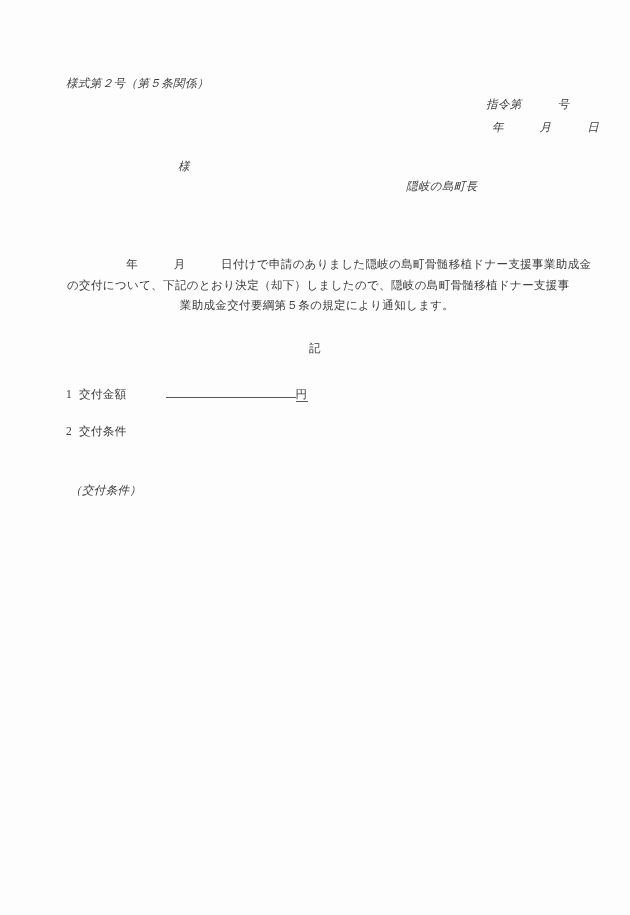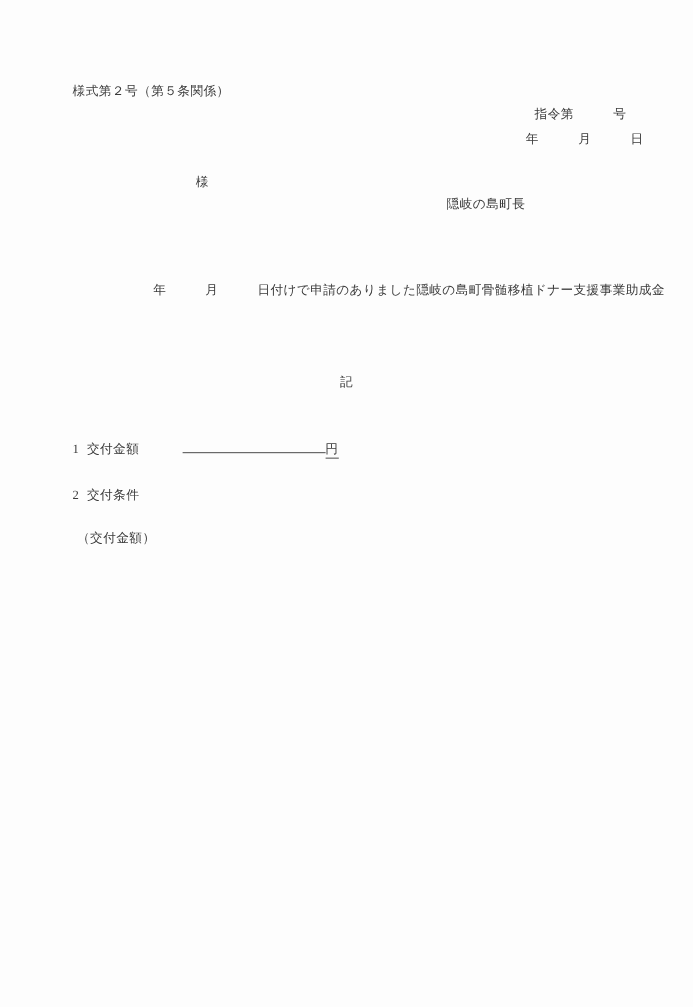--- a/index.html
+++ b/index.html
@@ -20,36 +20,37 @@
     line-height: 1.0;
     overflow: hidden;
     box-sizing: border-box;
   }
 
   
   .ln {
     position: absolute;
     white-space: pre;
     letter-spacing: 0.4px;
+    font-style: italic;
   }
 
   
   .form-no       { left: 66px;  top: 78px;  font-size: 11.5px; }
   .order-no      { left: 486px; top: 99px;  font-size: 11.5px; text-align: right; }
-  .date-line     { left: 478px; top: 122px; font-size: 11.5px; }
+  .date-line     { left: 492px; top: 122px; font-size: 11.5px; }
 
   .addressee     { left: 178px; top: 161px; font-size: 11.5px; }
   .issuer        { left: 386px; top: 181px; font-size: 11.5px; margin-left: 20px; }
 
   .doc-title     { left: 137px; top: 220px; font-size: 11.5px; letter-spacing: 0.5px; }
 
   
   .body-block {
     position: absolute;
-    left: 80px;
+    left: 67px;
     top: 259px;
     width: 500px;
     text-align: center;
   }
   .body-line {
     white-space: pre;
     letter-spacing: 0.35px;
     font-size: 11.5px;
     margin: 0 0 9px 0;
   }
@@ -71,21 +72,21 @@
     font-size: 11.5px;
     white-space: pre;
     letter-spacing: 0.4px;
     display: flex;
     align-items: baseline;
   }
   .item-1 { left: 66px; top: 384px; }
   .item-2 { left: 66px; top: 426px; }
 
   .item-num   { display: inline-block; width: 13px; }
-  .item-label { display: inline-block; margin-top: 20px; }
+  .item-label { display: inline-block; }
 
   .amount-field {
     display: inline-flex;
     align-items: baseline;
     margin-left: 39px;
   }
   .amount-blank {
     display: inline-block;
     width: 130px;
     border-bottom: 1px solid #5a5a5a;
@@ -112,33 +113,35 @@
 
   <div class="ln date-line">年　　　月　　　日</div>
 
   <div class="ln addressee">様</div>
 
   <div class="ln issuer">隠岐の島町長</div>
 
 
   <div class="body-block">
     <div class="body-line">　　　　　年　　　月　　　日付けで申請のありました隠岐の島町骨髄移植ドナー支援事業助成金</div>
+    <div class="body-line">の交付について、下記のとおり決定（却下）しましたので、隠岐の島町骨髄移植ドナー支援事</div>
+    <div class="body-line">業助成金交付要綱第５条の規定により通知します。</div>
   </div>
 
   <div class="ki-marker">記</div>
 
   <div class="item item-1">
     <span class="item-num">1</span>
     <span class="item-label">交付金額</span>
     <span class="amount-field">
       <span class="amount-blank"></span>
       <span class="amount-unit">円</span>
     </span>
   </div>
 
   <div class="item item-2">
     <span class="item-num">2</span>
     <span class="item-label">交付条件</span>
   </div>
 
-  <div class="ln reject-reason">（交付金額）</div>
+  <div class="ln reject-reason">（交付条件）</div>
 
 </div>
 
 </body></html>

